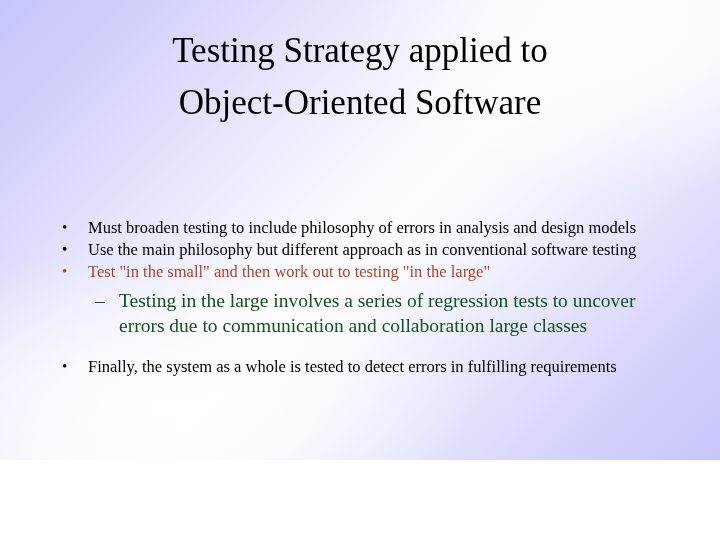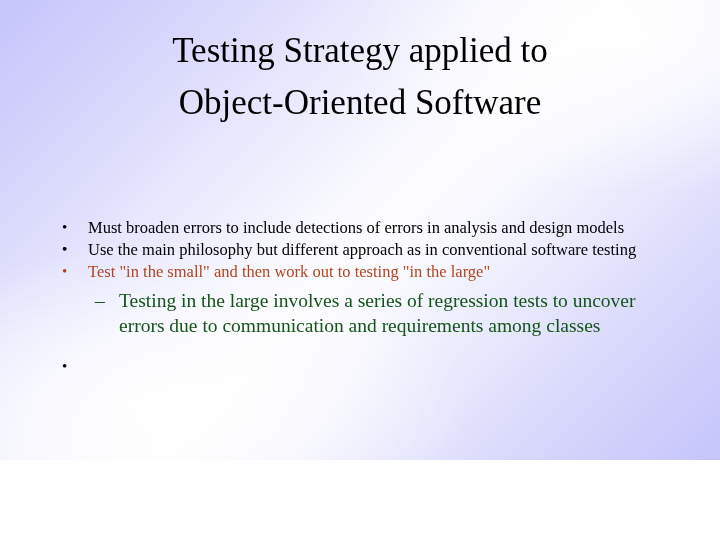--- a/index.html
+++ b/index.html
@@ -109,21 +109,21 @@
 
 <div id="slide">
 
   <div class="title">Testing Strategy applied to
 Object-Oriented Software</div>
 
   <div class="body-block">
 
     <div class="bullet" style="color:#000000;">
       <span class="marker">•</span>
-      <span>Must broaden errors to include detections of errors in analysis and design models</span>
+      <span>Must broaden testing to include philosophy of errors in analysis and design models</span>
     </div>
 
     <div class="bullet" style="color:#000000;">
       <span class="marker">•</span>
     </div>
 
     <div class="bullet" style="color:#000000;">
       <span class="marker">•</span>
       <span>Use the main philosophy but different approach as in conventional software testing</span>
     </div>
@@ -132,22 +132,23 @@
       <span class="marker">•</span>
       <span>Test "in the small" and then work out to testing "in the large"</span>
     </div>
 
     <div class="subbullet sub-group" style="color:#262673;">
       <span class="marker">–</span>
     </div>
 
     <div class="subbullet" style="color:#14531a;">
       <span class="marker">–</span>
-      <span>Testing in the large involves a series of regression tests to uncover errors due to communication and requirements among classes</span>
+      <span>Testing in the large involves a series of regression tests to uncover errors due to communication and collaboration large classes</span>
     </div>
 
     <div class="bullet gap-after-sub" style="color:#000000;">
       <span class="marker">•</span>
+      <span>Finally, the system as a whole is tested to detect errors in fulfilling requirements</span>
     </div>
 
   </div>
 
 </div>
 
 </body></html>

